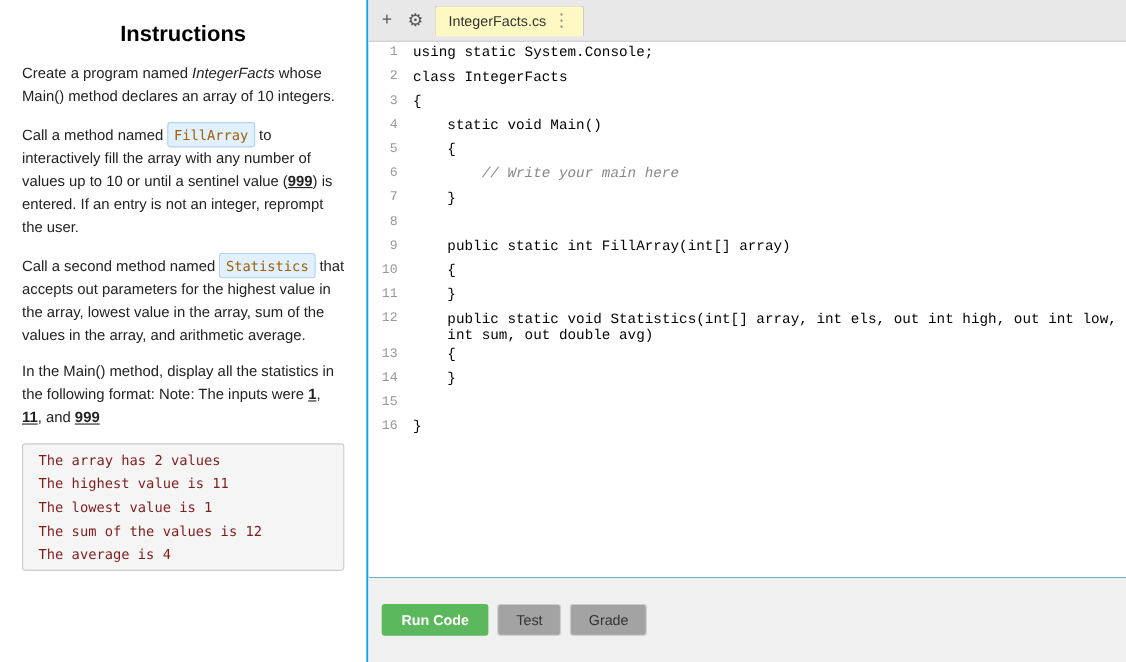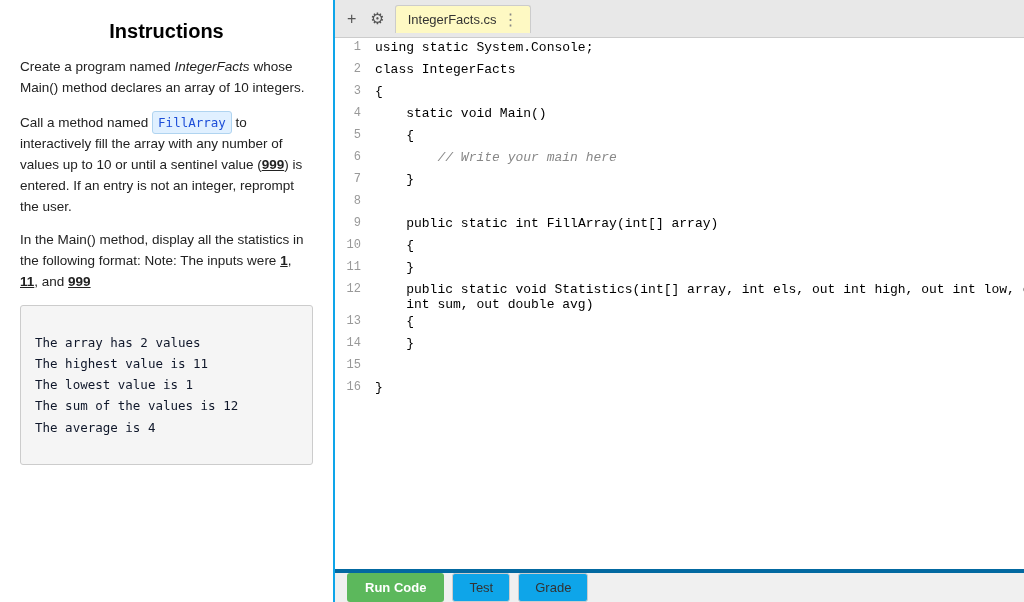--- a/index.html
+++ b/index.html
@@ -35,36 +35,36 @@
     }
 
     .instructions-text strong {
       font-weight: bold;
       text-decoration: underline;
     }
 
     .code-badge {
       display: inline-block;
       background: #e0f0ff;
-      color: #1d4ed8;
+      color: #a16207;
       font-family: monospace;
       font-size: 12.5px;
       padding: 1px 5px;
       border-radius: 3px;
       border: 1px solid #b0d4f0;
     }
 
     .output-box {
       background: #f5f5f5;
       border: 1px solid #ccc;
       border-radius: 3px;
-      padding: 26px 14px;
+      padding: 4px 14px;
       font-family: monospace;
       font-size: 12.5px;
-      color: #0f172a;
+      color: #7f1d1d;
       line-height: 1.7;
       margin-top: 8px;
     }
 
     
     .right-panel {
       flex: 1;
       display: flex;
       flex-direction: column;
       background: #f9f9f9;
@@ -150,39 +150,39 @@
     }
 
     
     .kw { color: #000000; font-weight: normal; }
     .comment { color: #888; font-style: italic; }
 
     
     .bottom-bar {
       display: flex;
       align-items: flex-end;
-      padding: 0 12px;
+      padding: 24px 12px;
       background: #f0f0f0;
-      border-top: 4px solid #0369a1;
+      border-top: 1px solid #0369a1;
       gap: 8px;
     }
 
     .btn-run {
       background: #5cb85c;
       color: #fff;
       border: none;
       border-radius: 3px;
       padding: 7px 18px;
       font-size: 13px;
       font-weight: bold;
       cursor: pointer;
     }
 
     .btn-secondary {
-      background: #0ea5e9;
+      background: #a3a3a3;
       color: #333;
       border: 1px solid #ccc;
       border-radius: 3px;
       padding: 6px 16px;
       font-size: 13px;
       cursor: pointer;
     }
 
     
     .right-panel ::-webkit-scrollbar { width: 8px; }
@@ -196,20 +196,23 @@
   <div class="instructions-title">Instructions</div>
 
   <p class="instructions-text">
     <span>Create a program named </span><em>IntegerFacts</em><span> whose Main() method declares an array of 10 integers.</span>
   </p>
 
   <p class="instructions-text">
     <span>Call a method named </span><span class="code-badge">FillArray</span><span> to interactively fill the array with any number of values up to 10 or until a sentinel value (</span><strong>999</strong><span>) is entered. If an entry is not an integer, reprompt the user.</span>
   </p>
 
+  <p class="instructions-text">
+    <span>Call a second method named </span><span class="code-badge">Statistics</span><span> that accepts out parameters for the highest value in the array, lowest value in the array, sum of the values in the array, and arithmetic average.</span>
+  </p>
 
   <p class="instructions-text">
     <span>In the Main() method, display all the statistics in the following format: Note: The inputs were </span><strong>1</strong><span>, </span><strong>11</strong><span>, and </span><strong>999</strong>
   </p>
 
   <div class="output-box">
     <div>The array has 2 values</div>
     <div>The highest value is 11</div>
     <div>The lowest value is 1</div>
     <div>The sum of the values is 12</div>

